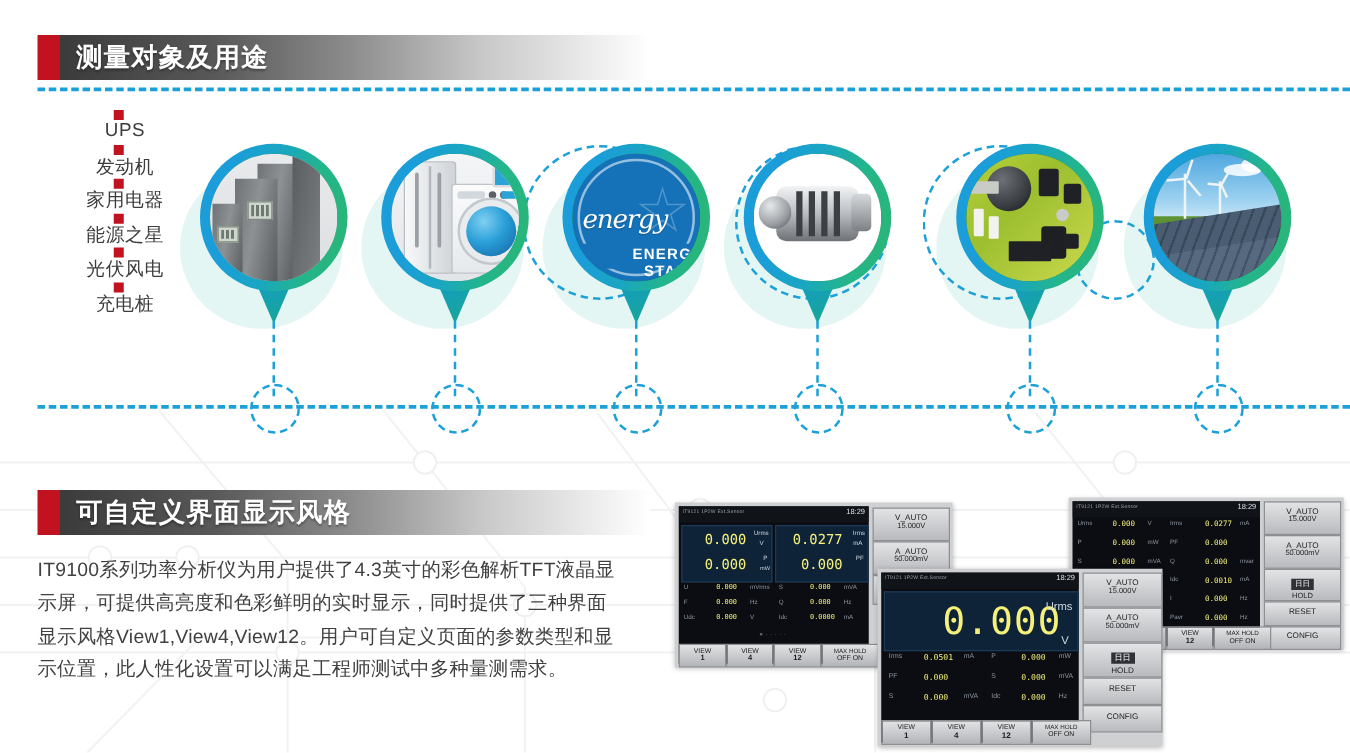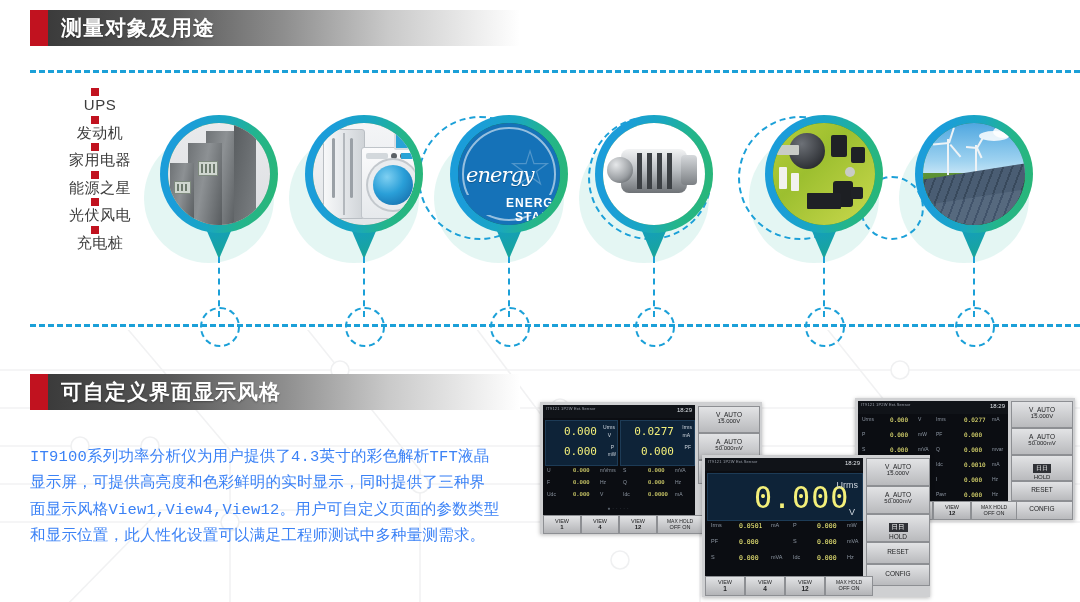--- a/index.html
+++ b/index.html
@@ -8,21 +8,21 @@
     background:#ffffff;
     font-family:"Liberation Sans","DejaVu Sans",sans-serif;
     overflow:hidden;position:relative;
   }
   #root{position:absolute;inset:0;width:1080px;height:602px;overflow:hidden;}
 
   
   .watermark{position:absolute;left:0;top:330px;width:1080px;height:272px;opacity:.55;pointer-events:none;}
 
   
-  .sec-header{position:absolute;height:36px;display:flex;align-items:stretch;}
+  .sec-header{position:absolute;height:36px;display:flex;align-items:stretch;margin-top:18px;}
   .sec-red{width:18px;background:#C1121F;flex:0 0 auto;}
   .sec-bar{position:relative;flex:1 1 auto;
     background:linear-gradient(90deg,#3b3b3b 0%,#585858 26%,#8e8e8e 50%,#c9c9c9 72%,#ffffff 100%);
     display:flex;align-items:center;}
   .sec-title{color:#ffffff;font-size:21px;font-weight:bold;letter-spacing:1px;
     padding-left:13px;text-shadow:0 1px 2px rgba(0,0,0,.35);white-space:nowrap;}
 
   
   .dash-sep{position:absolute;height:0;border-top:3px dashed #1BA0D8;}
 
@@ -119,21 +119,21 @@
     transform:skewY(-9deg);}
   .solar .panelrow2{position:absolute;left:-6px;top:74px;width:120px;height:38px;
     background:repeating-linear-gradient(112deg,#56697e 0 7px,#41536a 7px 9px);
     transform:skewY(-9deg);}
   .turbine{position:absolute;}
   .turbine .mast{position:absolute;left:50%;margin-left:-1px;width:2px;background:#eef3f6;}
   .turbine .bl{position:absolute;left:50%;top:0;width:2px;background:#eef3f6;transform-origin:bottom center;}
 
   
   .copy{position:absolute;left:30px;top:428px;width:470px;
-    font-size:15.5px;line-height:26.5px;color:#3b82f6;letter-spacing:.2px;font-family:Liberation Mono, monospace;}
+    font-size:15.5px;line-height:26.5px;color:#404040;letter-spacing:.2px;}
 
   
   .dev{position:absolute;background:#cfd0d2;box-shadow:0 1px 4px rgba(0,0,0,.28);}
   .dev .screen{position:absolute;left:3px;top:3px;background:#0b0d12;overflow:hidden;}
   .dev .topbar{position:absolute;left:0;right:0;top:0;height:13px;background:#101318;color:#c9ccd2;}
   .dev .topbar .lt{position:absolute;left:3px;top:1px;font-size:4px;line-height:5px;color:#9aa0aa;letter-spacing:.2px;}
   .dev .topbar .rt{position:absolute;right:3px;top:2px;font-size:6px;color:#dfe3e8;}
   .dev .bigwrap{position:absolute;background:#0e2338;border:1px solid #1d3b56;}
   .dev .val{color:#f4f07a;font-family:"DejaVu Sans Mono","Liberation Mono",monospace;}
   .dev .unit{color:#cfd6de;}

